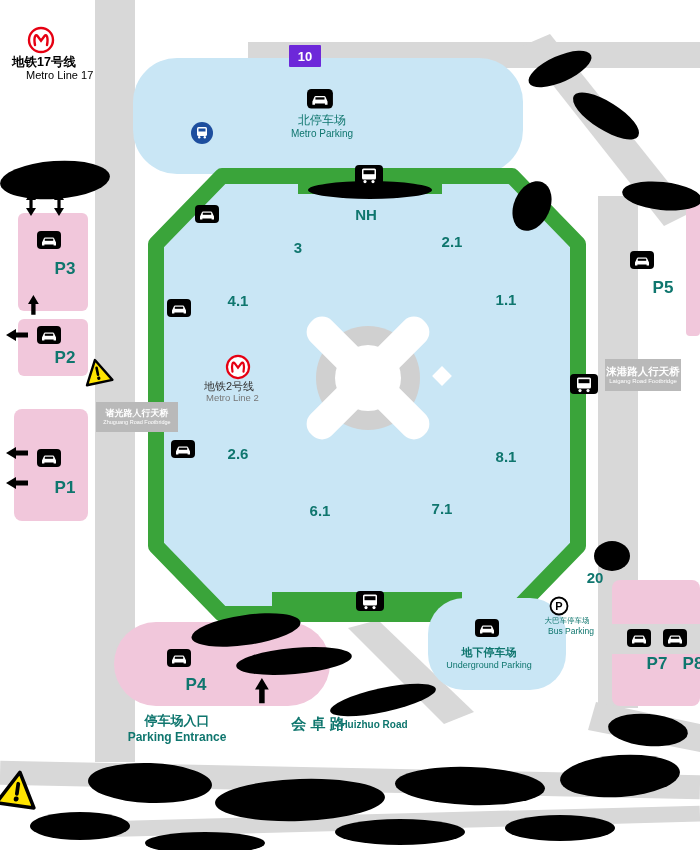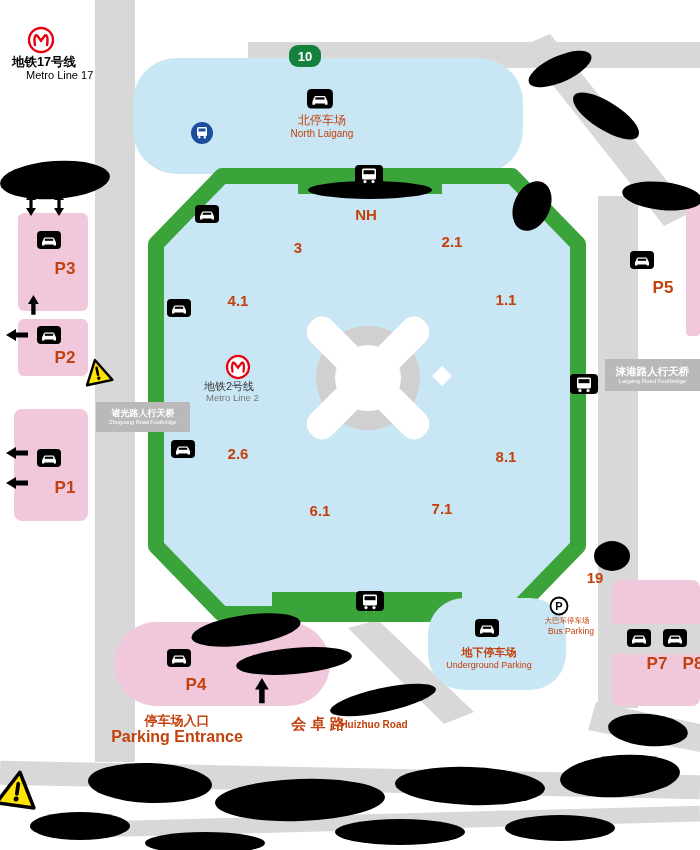--- a/index.html
+++ b/index.html
@@ -3,26 +3,26 @@
 <meta charset="utf-8">
 <style>
   html,body{margin:0;padding:0;background:#fff;}
   #map{position:relative;width:700px;height:850px;background:#fff;overflow:hidden;
        font-family:"Liberation Sans",sans-serif;}
   #bg{position:absolute;left:0;top:0;}
   .fill-road{fill:#d8d8d8;}
   .fill-blue{fill:#c9e6f5;}
   .fill-pink{fill:#f1c7db;}
   .fill-black{fill:#000;}
-  .label{position:absolute;transform:translate(-50%,-50%);color:#c2410c;white-space:nowrap;z-index:5;}
+  .label{position:absolute;transform:translate(-50%,-50%);color:#0f766e;white-space:nowrap;z-index:5;}
   .label-l{position:absolute;color:#000;white-space:nowrap;z-index:5;}
   .b15{font-size:15px;font-weight:bold;}
   .b17{font-size:17px;font-weight:bold;margin-left:16px;}
-  .badge-pill{position:absolute;left:289px;top:45px;width:32px;height:22px;background:#15803d;
-      border-radius:9px;color:#fff;font-size:13px;font-weight:bold;display:flex;
+  .badge-pill{position:absolute;left:289px;top:45px;width:32px;height:22px;background:#6d28d9;
+      border-radius:1px;color:#fff;font-size:13px;font-weight:bold;display:flex;
       align-items:center;justify-content:center;z-index:5;}
   .bridge{position:absolute;background:#b9b9b9;color:#fff;text-align:center;z-index:5;
       display:flex;flex-direction:column;align-items:center;justify-content:center;line-height:1.25;}
   .bridge .zh{font-weight:bold;}
 </style>
 </head>
 <body>
 
 <div id="map">
 
@@ -220,24 +220,24 @@
     <g transform="translate(0,768) rotate(8) scale(1.45)">
           <use href="#warn-glyph"></use>
         </g>
   </g>
 </svg>
 
 <div class="label-l" style="left:12px;top:54px;font-size:12.5px;font-weight:600;">地铁17号线</div>
 <div class="label-l" style="left:10px;top:69px;font-size:11px;padding-left:16px;">Metro Line 17</div>
 
 <div class="badge-pill">10</div>
-<div class="label" style="left:595px;top:577px;font-size:15px;font-weight:bold;">19</div>
+<div class="label" style="left:595px;top:577px;font-size:15px;font-weight:bold;">20</div>
 
 <div class="label" style="left:322px;top:120px;font-size:12px;font-weight:500;">北停车场</div>
-<div class="label" style="left:322px;top:133px;font-size:10px;">North Laigang</div>
+<div class="label" style="left:322px;top:133px;font-size:10px;">Metro Parking</div>
 
 <div class="label b15" style="left:366px;top:214px;">NH</div>
 <div class="label b15" style="left:298px;top:247px;">3</div>
 <div class="label b15" style="left:452px;top:241px;">2.1</div>
 <div class="label b15" style="left:238px;top:300px;">4.1</div>
 <div class="label b15" style="left:506px;top:299px;">1.1</div>
 <div class="label b15" style="left:238px;top:453px;">2.6</div>
 <div class="label b15" style="left:506px;top:456px;">8.1</div>
 <div class="label b15" style="left:296px;top:510px;padding-left:48px;">6.1</div>
 <div class="label b15" style="left:442px;top:508px;">7.1</div>
@@ -246,33 +246,33 @@
 <div class="label-l" style="left:206px;top:392px;font-size:9.5px;color:#777;">Metro Line 2</div>
 
 <div class="label b17" style="left:49px;top:269px;">P3</div>
 <div class="label b17" style="left:49px;top:358px;">P2</div>
 <div class="label b17" style="left:49px;top:488px;">P1</div>
 <div class="label b17" style="left:180px;top:685px;">P4</div>
 <div class="label b17" style="left:647px;top:288px;">P5</div>
 <div class="label b17" style="left:641px;top:664px;text-align:right;">P7</div>
 <div class="label b17" style="left:677px;top:664px;">P8</div>
 
-<div class="bridge" style="left:96px;top:402px;width:94px;height:30px;">
+<div class="bridge" style="left:96px;top:402px;width:82px;height:30px;">
   <div class="zh" style="font-size:9px;">诸光路人行天桥</div>
   <div style="font-size:5.5px;">Zhuguang Road Footbridge</div>
 </div>
-<div class="bridge" style="left:605px;top:359px;width:95px;height:32px;">
+<div class="bridge" style="left:605px;top:359px;width:76px;height:32px;">
   <div class="zh" style="font-size:10.5px;">涞港路人行天桥</div>
   <div style="font-size:6px;">Laigang Road Footbridge</div>
 </div>
 
 <div class="label" style="left:567px;top:621px;font-size:7.5px;">大巴车停车场</div>
 <div class="label" style="left:567px;top:631px;font-size:8.5px;padding-left:8px;">Bus Parking</div>
 
 <div class="label" style="left:489px;top:652px;font-size:11px;font-weight:600;">地下停车场</div>
 <div class="label" style="left:489px;top:665px;font-size:9px;">Underground Parking</div>
 
 <div class="label" style="left:177px;top:721px;font-size:13px;font-weight:bold;">停车场入口</div>
-<div class="label" style="left:177px;top:737px;font-size:16px;font-weight:bold;">Parking Entrance</div>
+<div class="label" style="left:177px;top:737px;font-size:12px;font-weight:bold;">Parking Entrance</div>
 <div class="label" style="left:318px;top:724px;font-size:15px;font-weight:bold;">会 卓 路</div>
 <div class="label" style="left:374px;top:724px;font-size:10px;font-weight:600;">Huizhuo Road</div>
 
 </div>
 
 </body></html>

